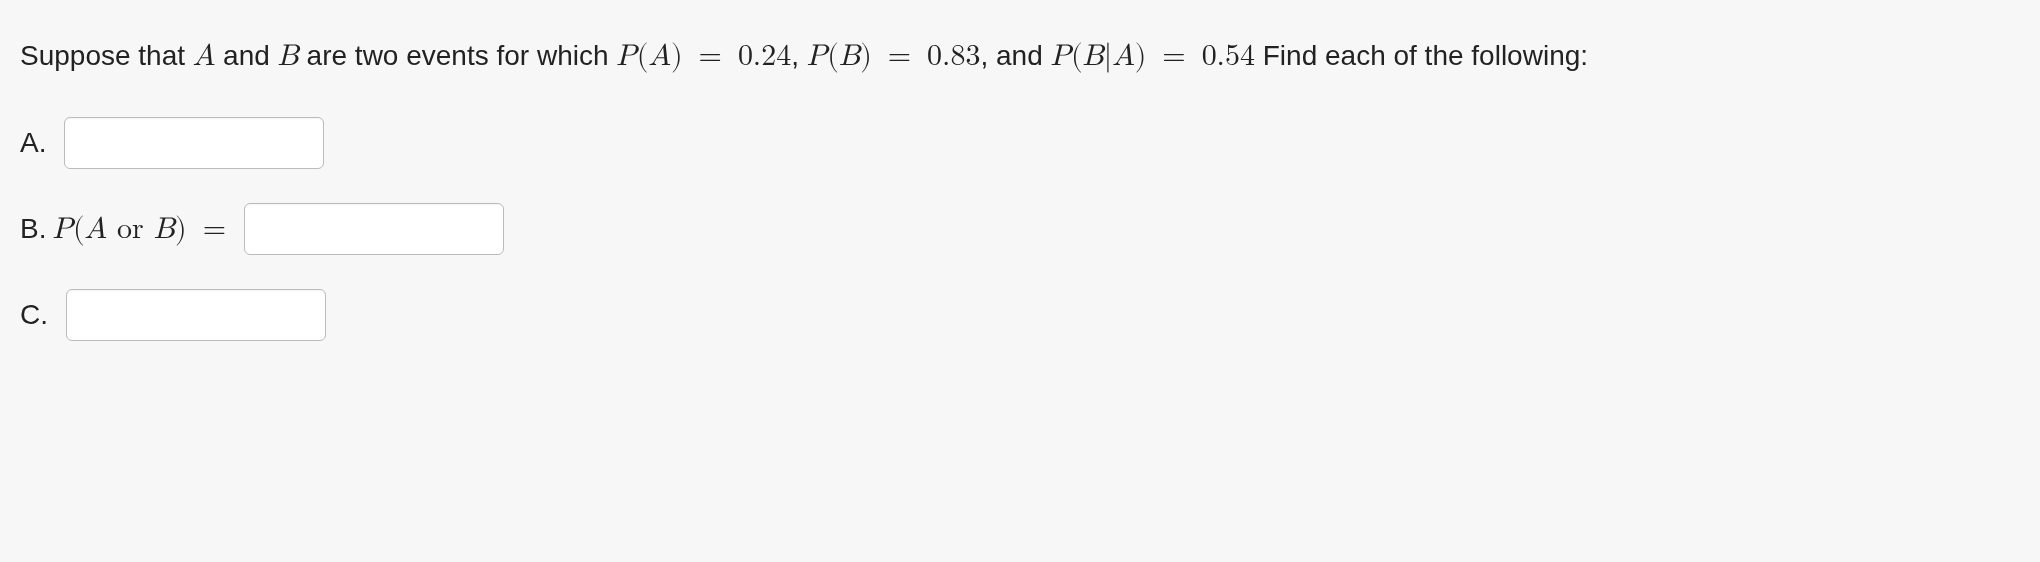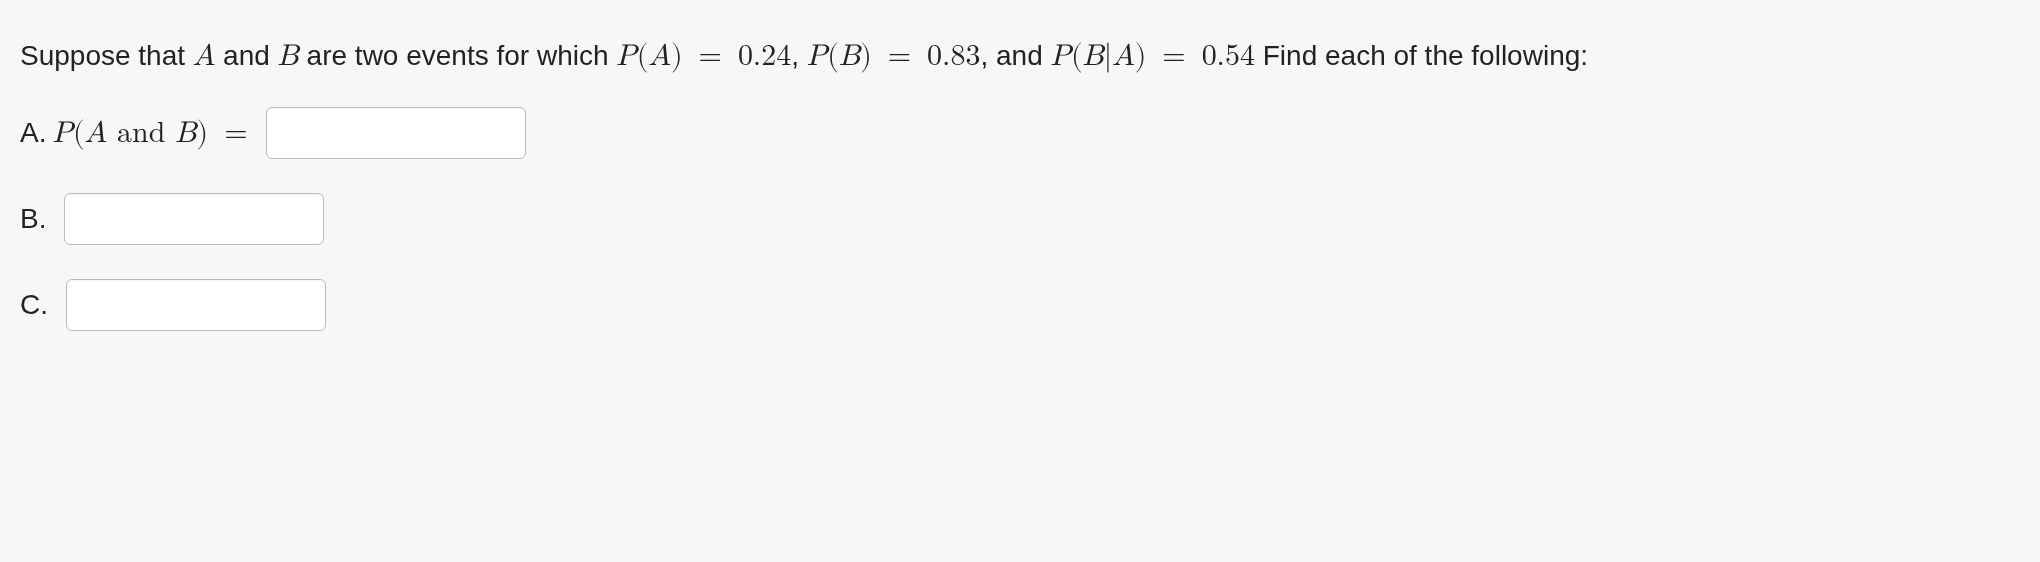--- a/index.html
+++ b/index.html
@@ -9,21 +9,21 @@
     }
     body {
       background-color: #f7f7f7;
       font-family: Arial, Helvetica, sans-serif;
       font-size: 28px;
       color: #222;
       padding: 34px 20px;
       width: 2040px;
     }
     .intro {
-      margin-bottom: 28px;
+      margin-bottom: 38px;
       line-height: 1.5;
     }
     .math {
       font-family: "Cambria Math", "Latin Modern Math", "STIX Two Math", Georgia, serif;
       font-style: italic;
       font-size: 30px;
     }
     .upright {
       font-style: normal;
     }
@@ -63,28 +63,28 @@
 </head>
 <body>
 
 <div class="intro">
   <span>Suppose that </span><span class="math">A</span><span> and </span><span class="math">B</span><span> are two events for which </span><span class="math"><span>P</span><span class="upright">(</span><span>A</span><span class="upright">)</span><span class="eq"> = </span><span class="upright">0.24</span></span><span>, </span><span class="math"><span>P</span><span class="upright">(</span><span>B</span><span class="upright">)</span><span class="eq"> = </span><span class="upright">0.83</span></span><span>, and </span><span class="math"><span>P</span><span class="upright">(</span><span>B</span><span class="upright">|</span><span>A</span><span class="upright">)</span><span class="eq"> = </span><span class="upright">0.54</span></span><span> Find each of the following:</span>
 </div>
 
 <div class="row">
   <span class="row-label">
     <span class="part-letter">A. </span>
-    <span class="math"><span>P</span><span class="upright">(</span><span>A</span><span class="upright"> and </span><span>B</span><span class="upright">)</span><span class="eq"> = </span></span>
   </span>
   <input type="text" class="answer-input" value="" style="">
 </div>
 
 <div class="row">
   <span class="row-label">
     <span class="part-letter">B. </span>
+    <span class="math"><span>P</span><span class="upright">(</span><span>A</span><span class="upright"> or </span><span>B</span><span class="upright">)</span><span class="eq"> = </span></span>
   </span>
   <input type="text" class="answer-input" value="" style="">
 </div>
 
 <div class="row">
   <span class="row-label">
     <span class="part-letter">C. </span>
   </span>
   <input type="text" class="answer-input" value="" style="">
 </div>

